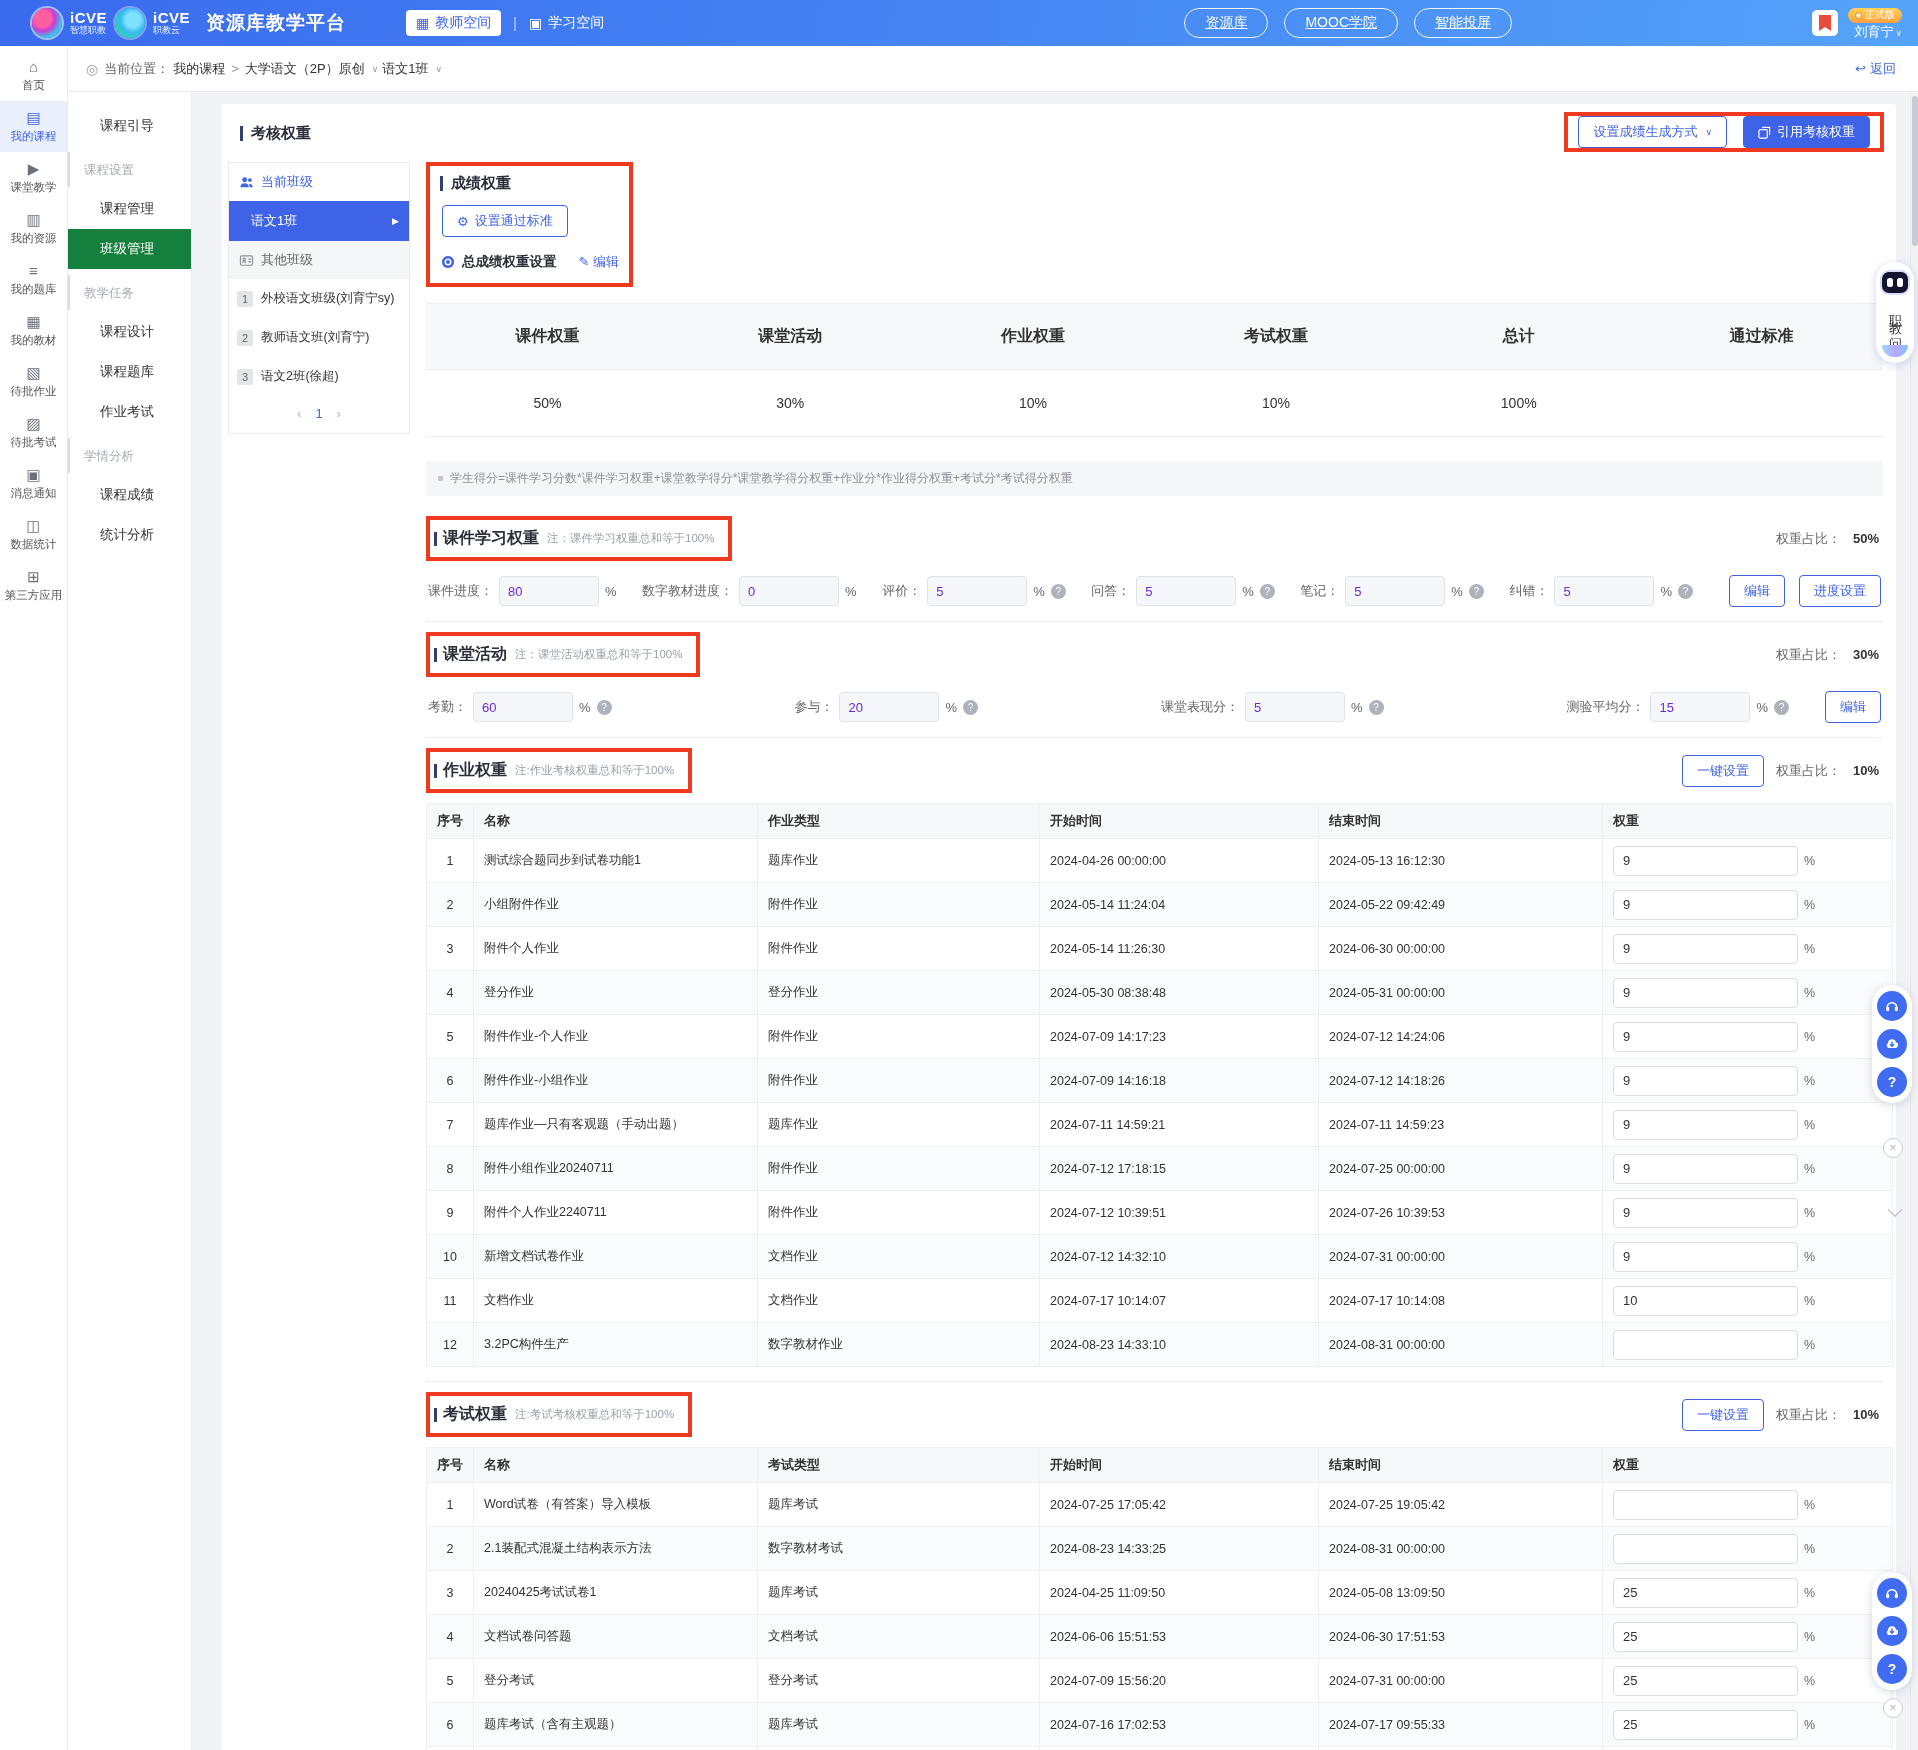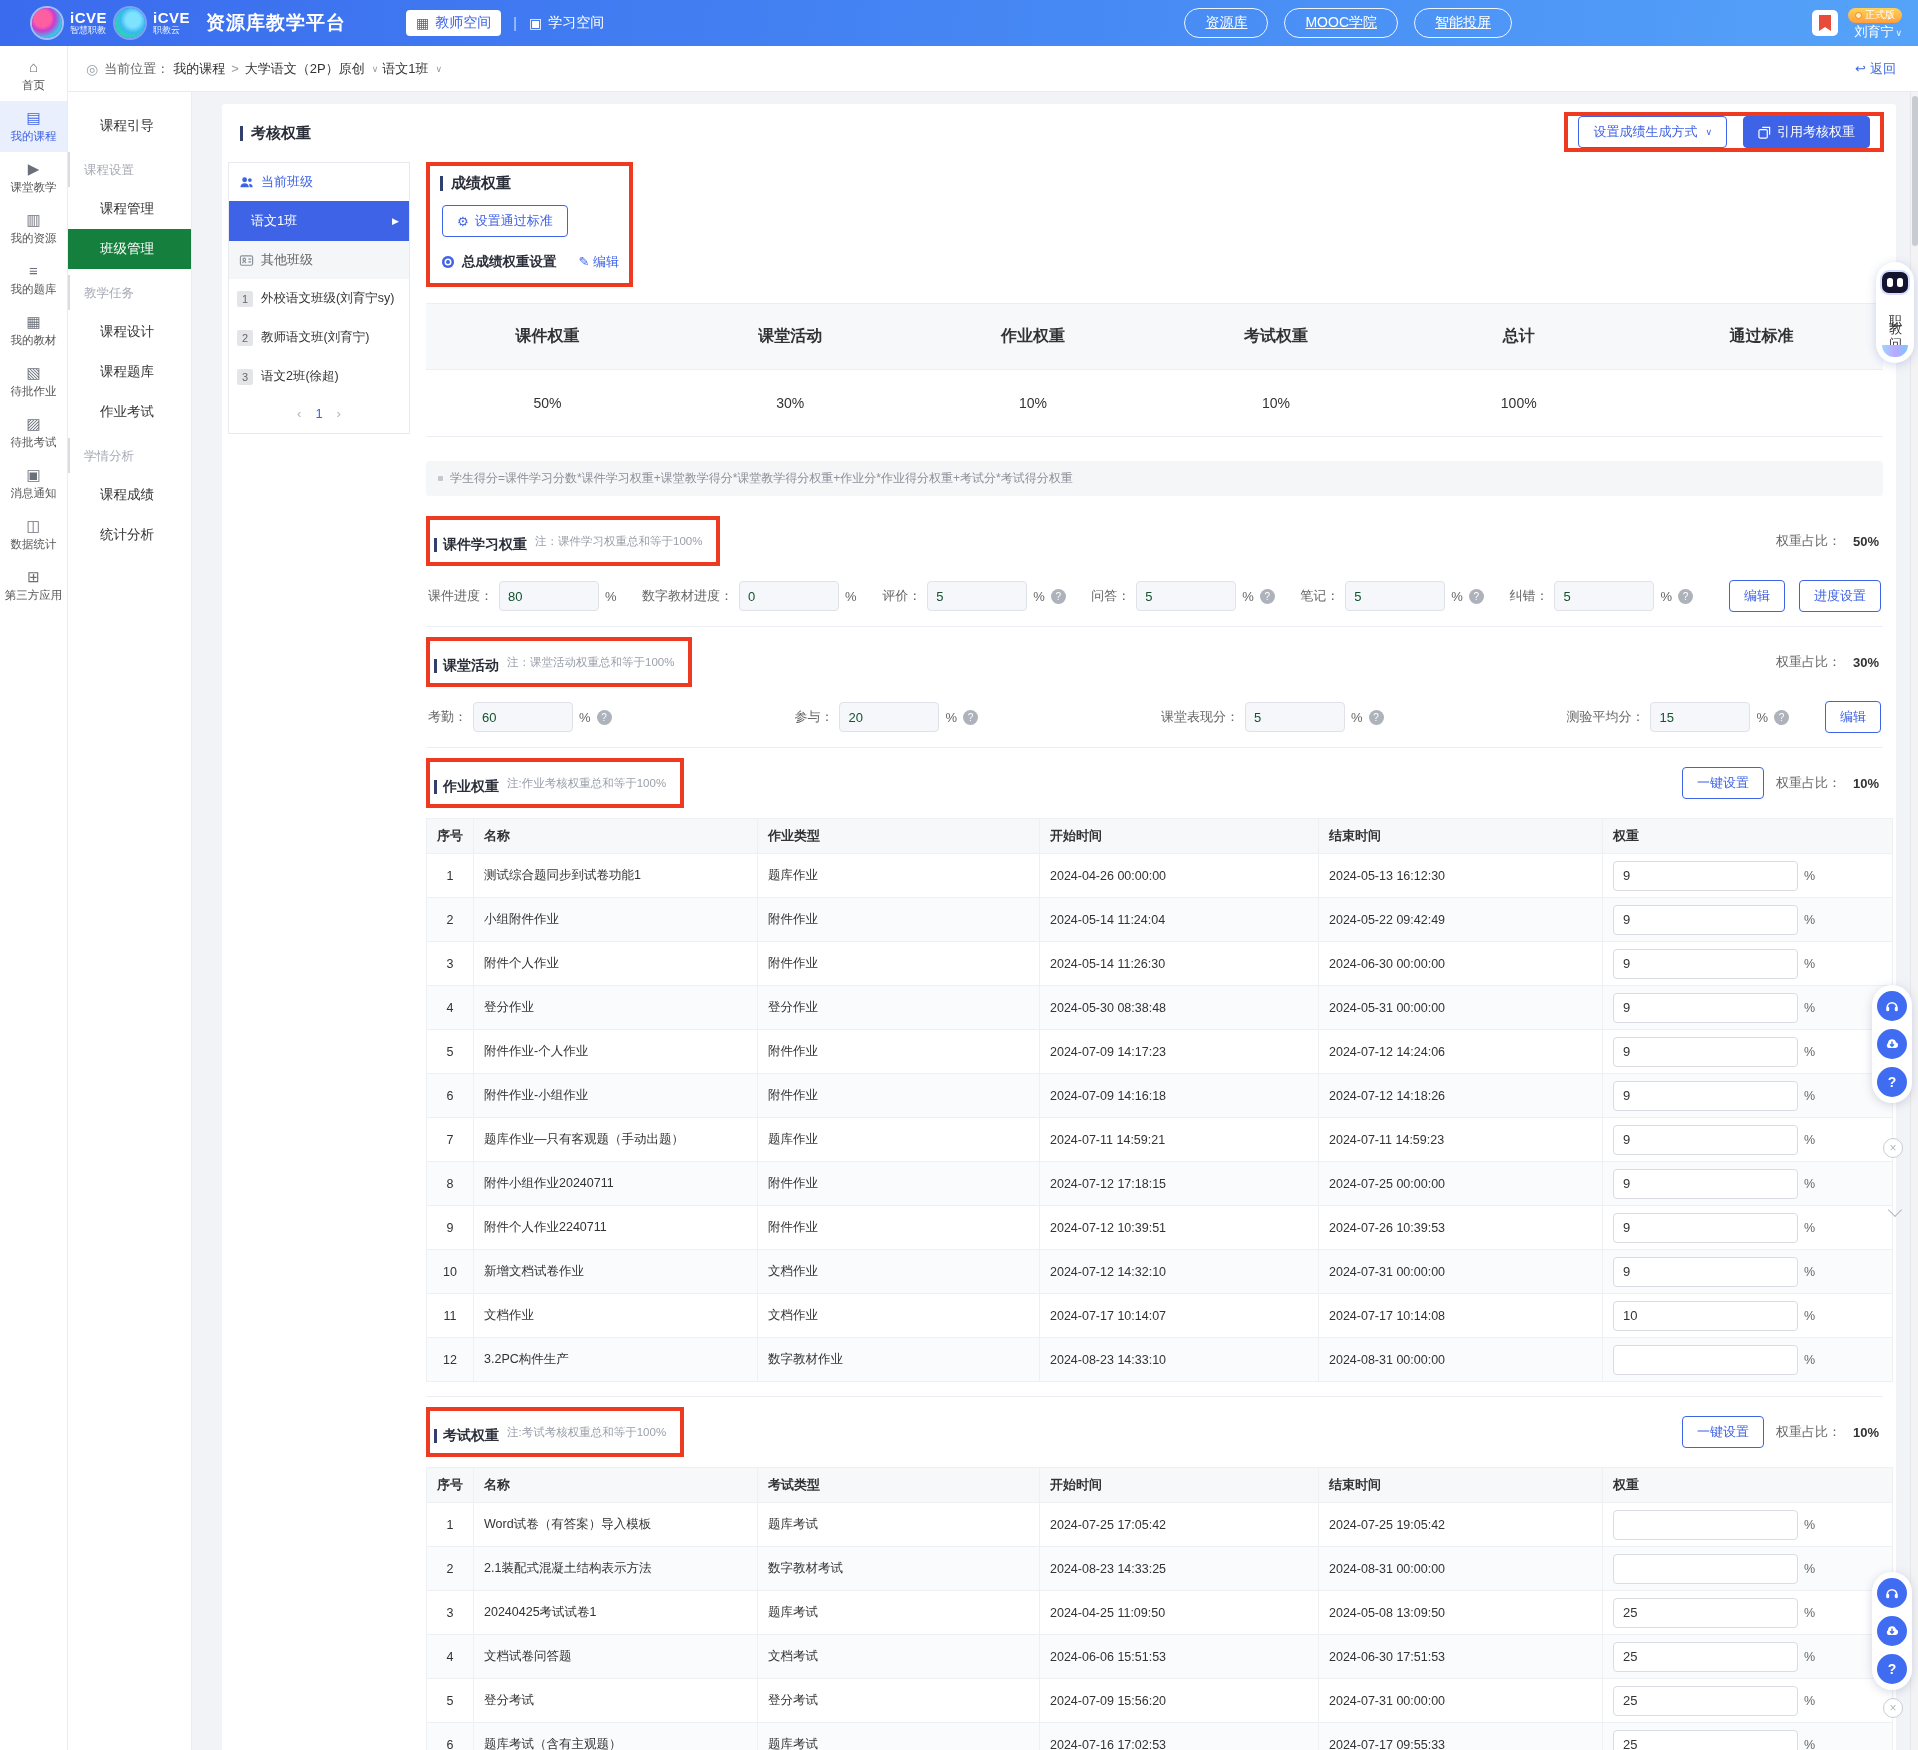--- a/index.html
+++ b/index.html
@@ -112,32 +112,32 @@
   .sum-row.vals .sum-cell { padding:25px 0; font-size:14px; color:#333; }
 
   .formula-bar { margin-top:24px; background:#f5f6f8; border-radius:3px; padding:9px 12px; color:#8c9099; font-size:12px; display:flex; align-items:center; gap:7px; }
   .fdot { width:5px; height:5px; background:#c3c7cf; border-radius:1px; flex:0 0 auto; }
 
   
   .section { border-top:1px solid #ebeef5; margin-top:14px; padding-top:10px; }
   .section.first { border-top:none; }
   .section-head { display:flex; justify-content:space-between; align-items:center; }
   .title-box { display:inline-flex; align-items:center; padding:8px 14px 8px 4px; gap:8px; }
-  .sec-title { font-size:14px; font-weight:700; color:#2b2f3a; display:flex; align-items:center; white-space:nowrap;margin-top:8px; }
+  .sec-title { font-size:16px; font-weight:700; color:#2b2f3a; display:flex; align-items:center; white-space:nowrap; }
   .sec-title::before { content:""; width:3px; height:14px; background:#32406e; margin-right:6px; }
   .note { font-size:11.5px; color:#9aa0aa; white-space:nowrap; }
   .head-right { display:flex; align-items:center; gap:12px; padding-right:4px; }
   .ratio-label { color:#666; font-size:13px; }
   .ratio-val { font-weight:700; color:#333; font-size:13px; }
 
   .fields-row { display:flex; align-items:center; margin:14px 2px 12px 2px; }
   .fields-list { display:flex; flex:1; align-items:center; justify-content:space-between; margin-right:36px; }
   .field { display:flex; align-items:center; gap:6px; }
   .f-label { color:#666; white-space:nowrap; }
-  .inp { width:100px; height:30px; background:#f5f7fa; border:1px solid #dfe2e8; border-radius:4px; color:#14532d; font-size:13px; padding:8px 8px; font-family:inherit; }
+  .inp { width:100px; height:30px; background:#f5f7fa; border:1px solid #dfe2e8; border-radius:4px; color:#6d28d9; font-size:13px; padding:8px 8px; font-family:inherit; }
   .pc { color:#666; }
   .help { width:15px; height:15px; border-radius:50%; background:#adb2bb; color:#fff; font-size:10px; display:inline-flex; align-items:center; justify-content:center; cursor:pointer; }
   .fields-btns { display:flex; gap:14px; flex:0 0 auto; }
 
   
   .data-table { width:100%; border-collapse:collapse; table-layout:fixed; margin-top:10px; border:1px solid #eef0f4; }
   .data-table th { background:#f7f8fa; font-size:13px; color:#333; font-weight:700; text-align:left; padding:8px 10px; border:1px solid #eef0f4; white-space:nowrap; }
   .data-table td { font-size:12.5px; color:#333; padding:6px 10px; border:1px solid #eef0f4; height:44px; white-space:nowrap; overflow:hidden; }
   .data-table tr:nth-child(even) td { background:#fafbfc; }
   .data-table th:first-child, .data-table td:first-child { text-align:center; padding:6px 2px; }

